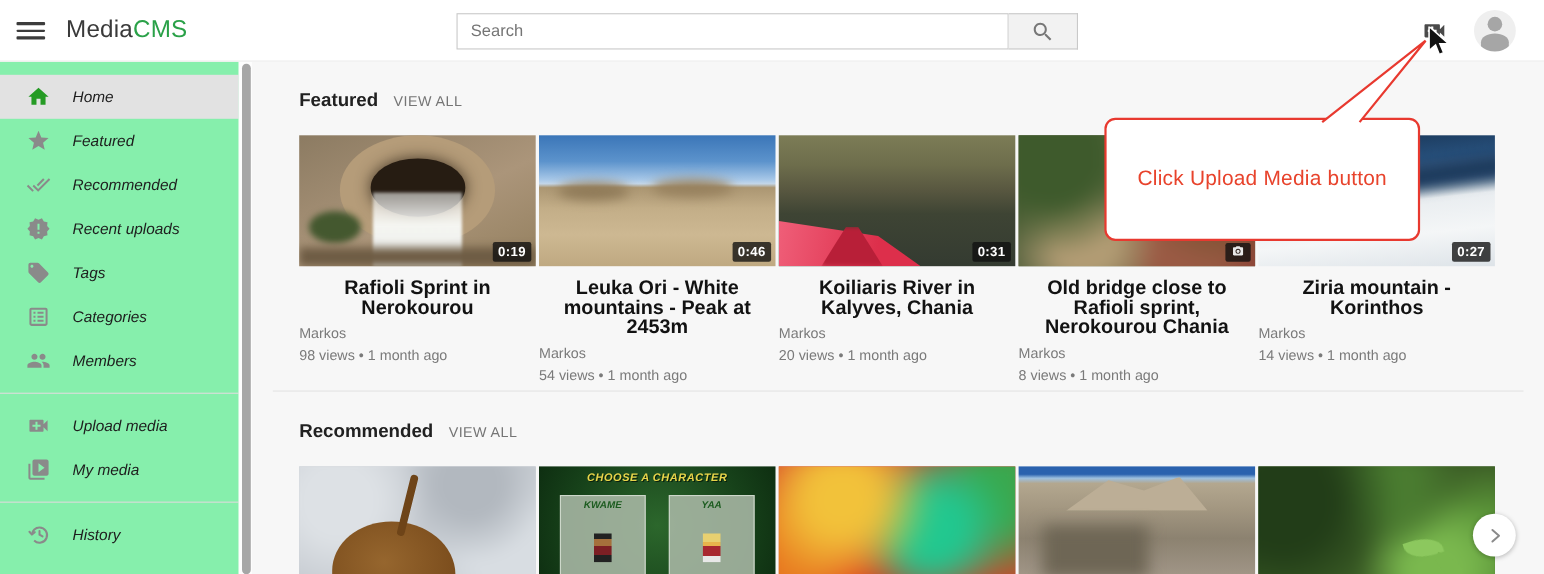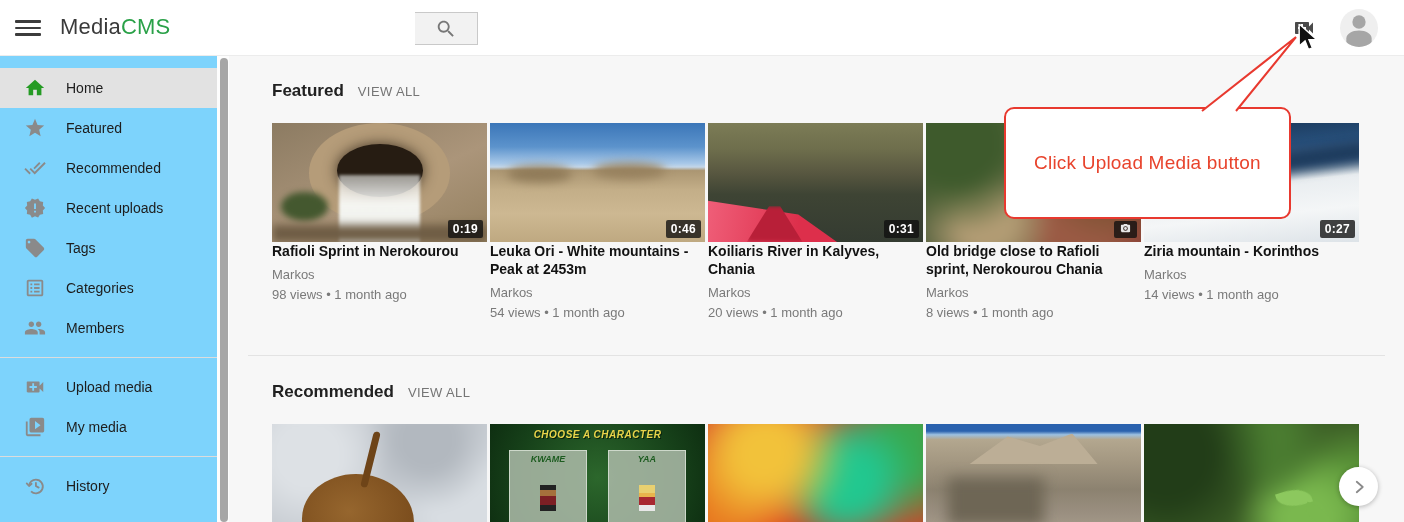--- a/index.html
+++ b/index.html
@@ -22,21 +22,21 @@
   .searchwrap input::placeholder { color:#757575; }
   .searchbtn { width:63px; height:33px; border:1px solid #c9c9c9; border-left:none;
     background:#f2f2f2; display:flex; align-items:center; justify-content:center; cursor:pointer; }
   .upload-top { position:absolute; left:1291px; top:16px; width:26px; height:24px;
     cursor:pointer; }
   .avatar { position:absolute; left:1340px; top:9px; width:38px; height:38px;
     border-radius:50%; background:#efefef; overflow:hidden; cursor:pointer; }
 
   
   .sidebar { position:absolute; left:0; top:56px; width:217px; height:466px;
-    background:#7dd3fc; padding-top:12px; z-index:10; }
+    background:#86efac; padding-top:12px; z-index:10;font-style:italic; }
   .sitem { height:40px; display:flex; align-items:center; padding-left:24px;
     cursor:pointer; color:#1d1d1d; font-size:14px; font-weight:500; }
   .sitem .sicon { width:22px; height:22px; margin-right:20px; flex:0 0 22px; }
   .sitem.active { background:#e2e2e2; }
   .sdivider { height:1px; background:#dcdcdc; margin:9px 0; }
   .scroll-track { position:absolute; left:217px; top:56px; width:12px; height:466px;
     background:#fdfdfd; z-index:11; }
   .scroll-thumb { position:absolute; left:3px; top:2px; width:8px; height:464px;
     background:#a6a6a6; border-radius:4px; cursor:grab; }
 
@@ -51,22 +51,22 @@
   .row1 { top:67px; }
   .row2 { top:368px; }
   .hdiv { position:absolute; left:19px; top:299px; width:1137px; height:1px; background:#e3e3e3; }
 
   .card { width:215px; }
   .thumb { position:relative; width:215px; height:119px; overflow:hidden; cursor:pointer; background:#888; }
   .thumb i { position:absolute; display:block; }
   .dur { position:absolute; right:4px; bottom:4px; background:rgba(15,15,15,.78); color:#fff;
     font-size:12px; font-weight:700; padding:2px 5px; border-radius:2px; letter-spacing:.3px; }
   .dur.cam { padding:2px 5px 1px; }
-  .ctitle { margin-top:0; font-size:14px; font-weight:700; color:#121212; line-height:18px;
-    cursor:pointer; }
+  .ctitle { margin-top:10px; font-size:18px; font-weight:700; color:#121212; line-height:18px;
+    cursor:pointer;text-align:center; }
   .cauthor { margin-top:7px; font-size:13px; color:#7a7a7a; cursor:pointer; }
   .cmeta { margin-top:5px; font-size:13px; color:#7a7a7a; }
 
   
   .t1 { background:linear-gradient(155deg,#8c7b62,#ab957a 55%,#94805f); }
   .t1 .arch { left:17%; top:0; width:66%; height:84%; border-radius:50%;
     background:radial-gradient(ellipse at 50% 52%, #28crap, transparent);
     background:#b59c79; }
   .t1 .hole { left:30%; top:18%; width:40%; height:44%; border-radius:50%; background:#261c12;
     box-shadow:0 0 14px rgba(38,28,18,.8); }
@@ -176,20 +176,21 @@
 <body>
 
 <div class="topbar">
   <div class="hamburger">
       <i></i>
       <i></i>
       <i></i>
     </div>
   <div class="logo"><span class="m">Media</span><span class="c">CMS</span></div>
   <div class="searchwrap">
+    <input type="text" placeholder="Search" style="">
     <div class="searchbtn">
       <svg width="22" height="22" viewBox="0 0 24 24" fill="#777">
         <path d="M15.5 14h-.79l-.28-.27C15.41 12.59 16 11.11 16 9.5 16 5.91 13.09 3 9.5 3S3 5.91 3 9.5 5.91 16 9.5 16c1.61 0 3.09-.59 4.23-1.57l.27.28v.79l5 4.99L20.49 19l-4.99-5zm-6 0C7.01 14 5 11.99 5 9.5S7.01 5 9.5 5 14 7.01 14 9.5 11.99 14 9.5 14z"></path>
       </svg>
     </div>
   </div>
   <div class="upload-top">
     <svg width="26" height="24" viewBox="0 0 24 24" fill="#4a4a4a">
       <path d="M17 10.5V7c0-.55-.45-1-1-1H4c-.55 0-1 .45-1 1v10c0 .55.45 1 1 1h12c.55 0 1-.45 1-1v-3.5l4 4v-11l-4 4zM14 13h-3v3H9v-3H6v-2h3V8h2v3h3v2z"></path>
     </svg>

